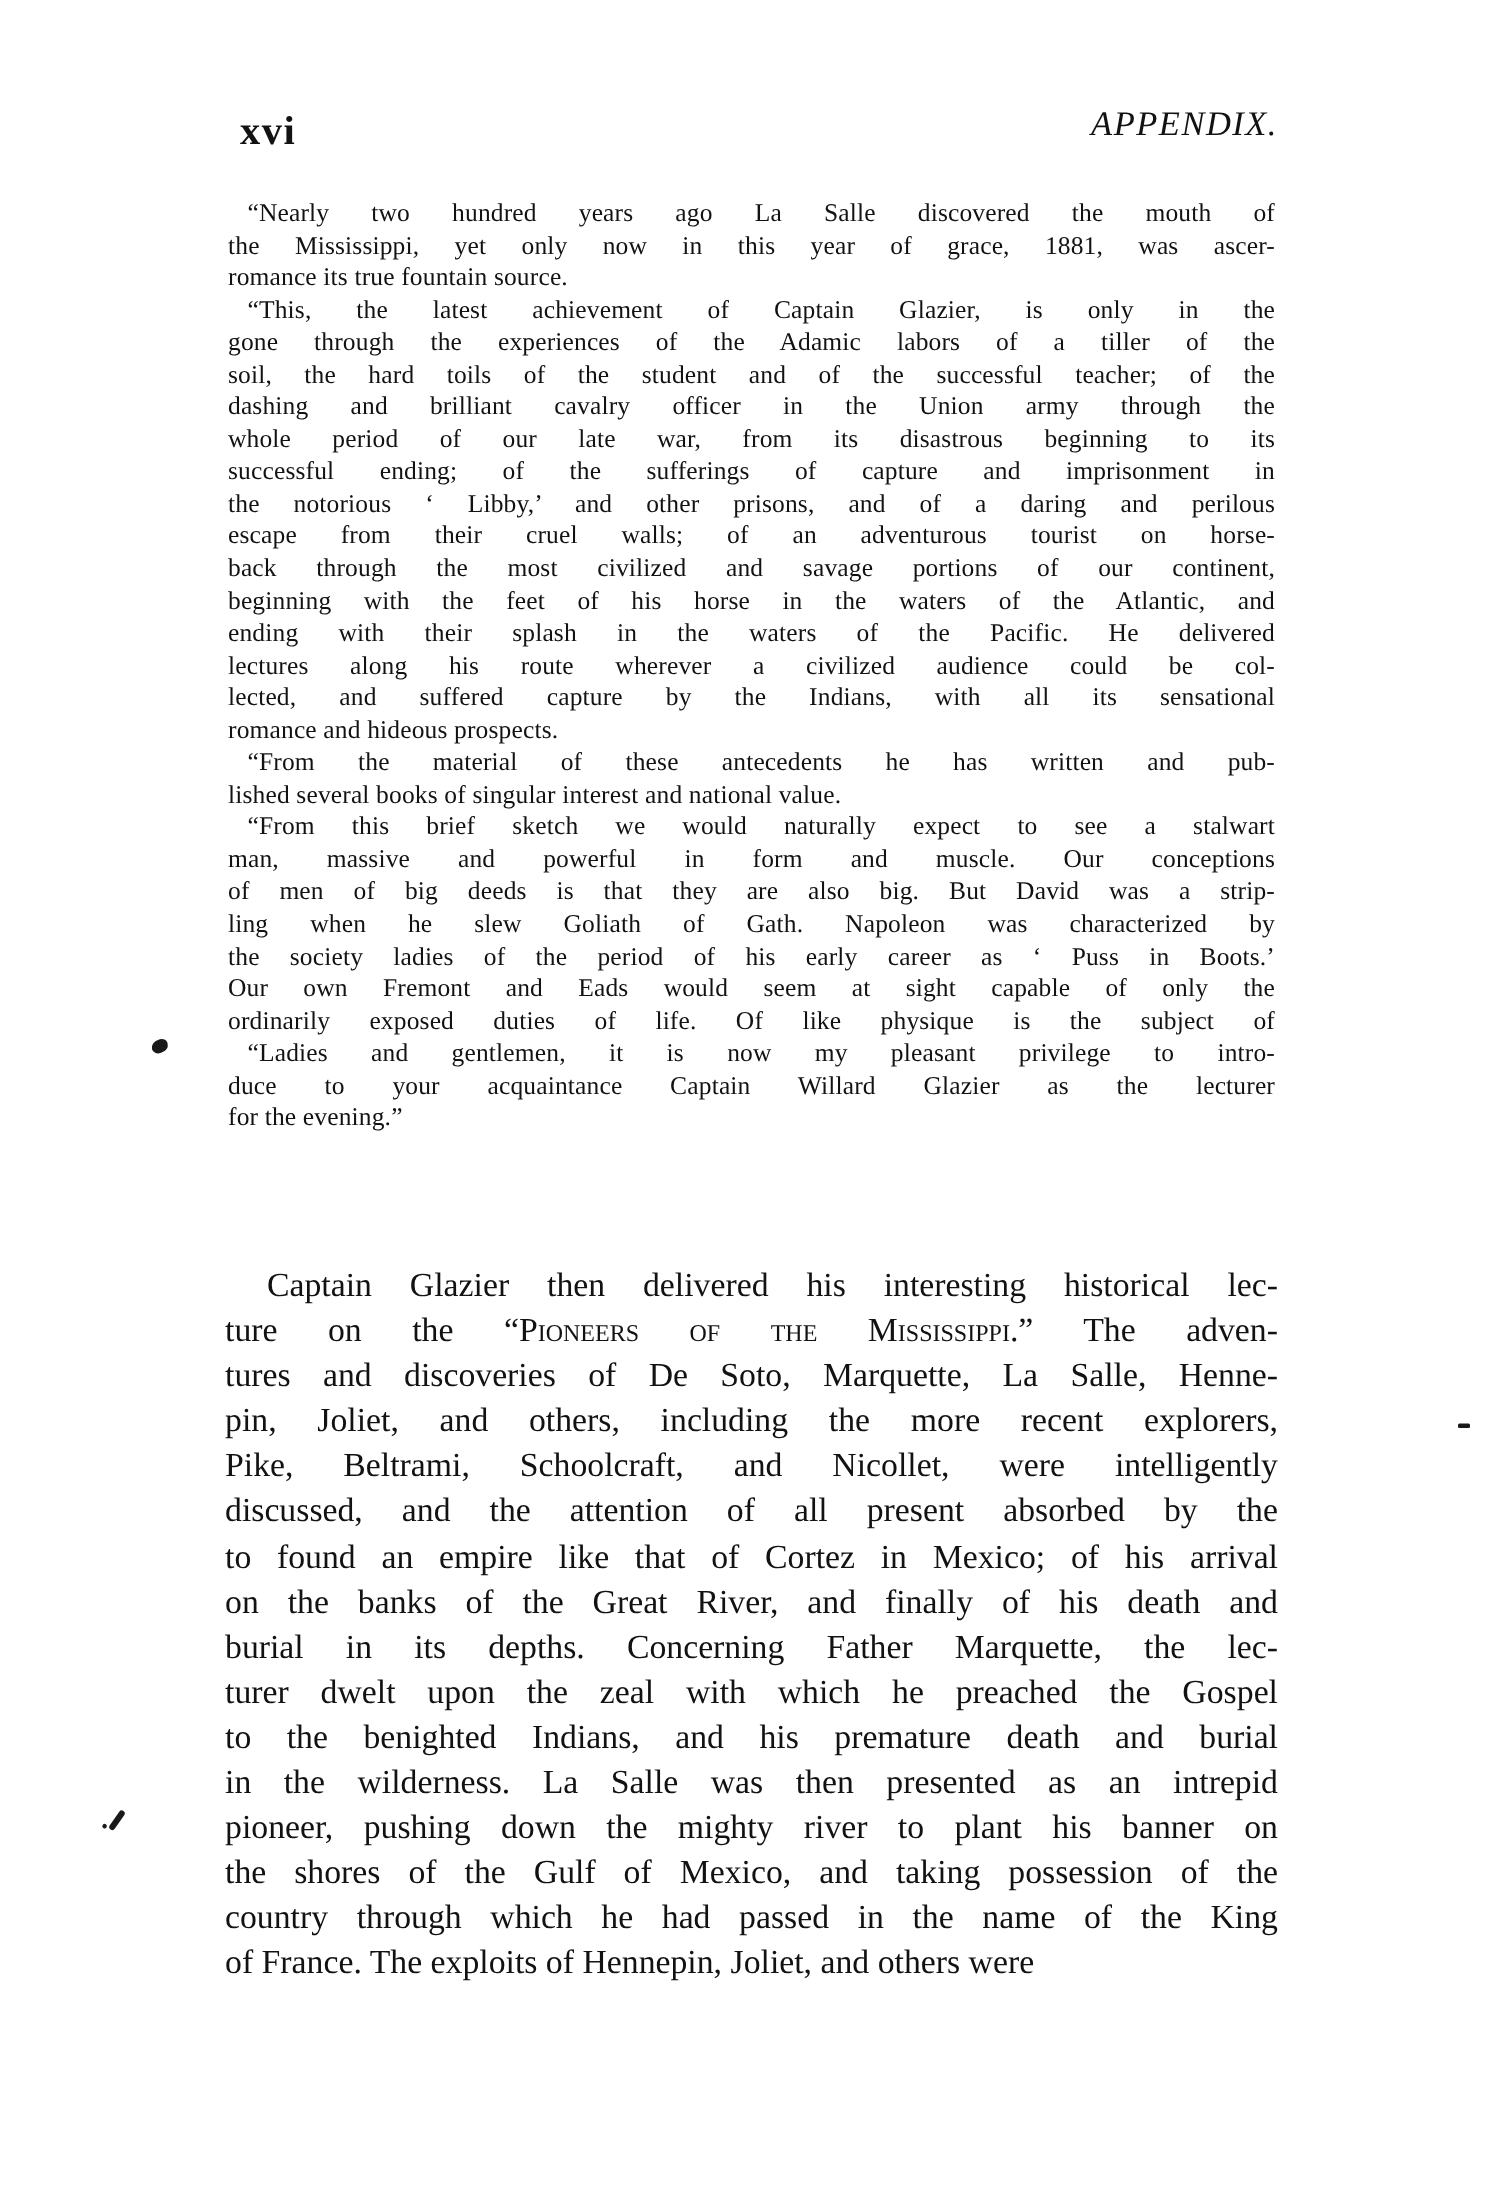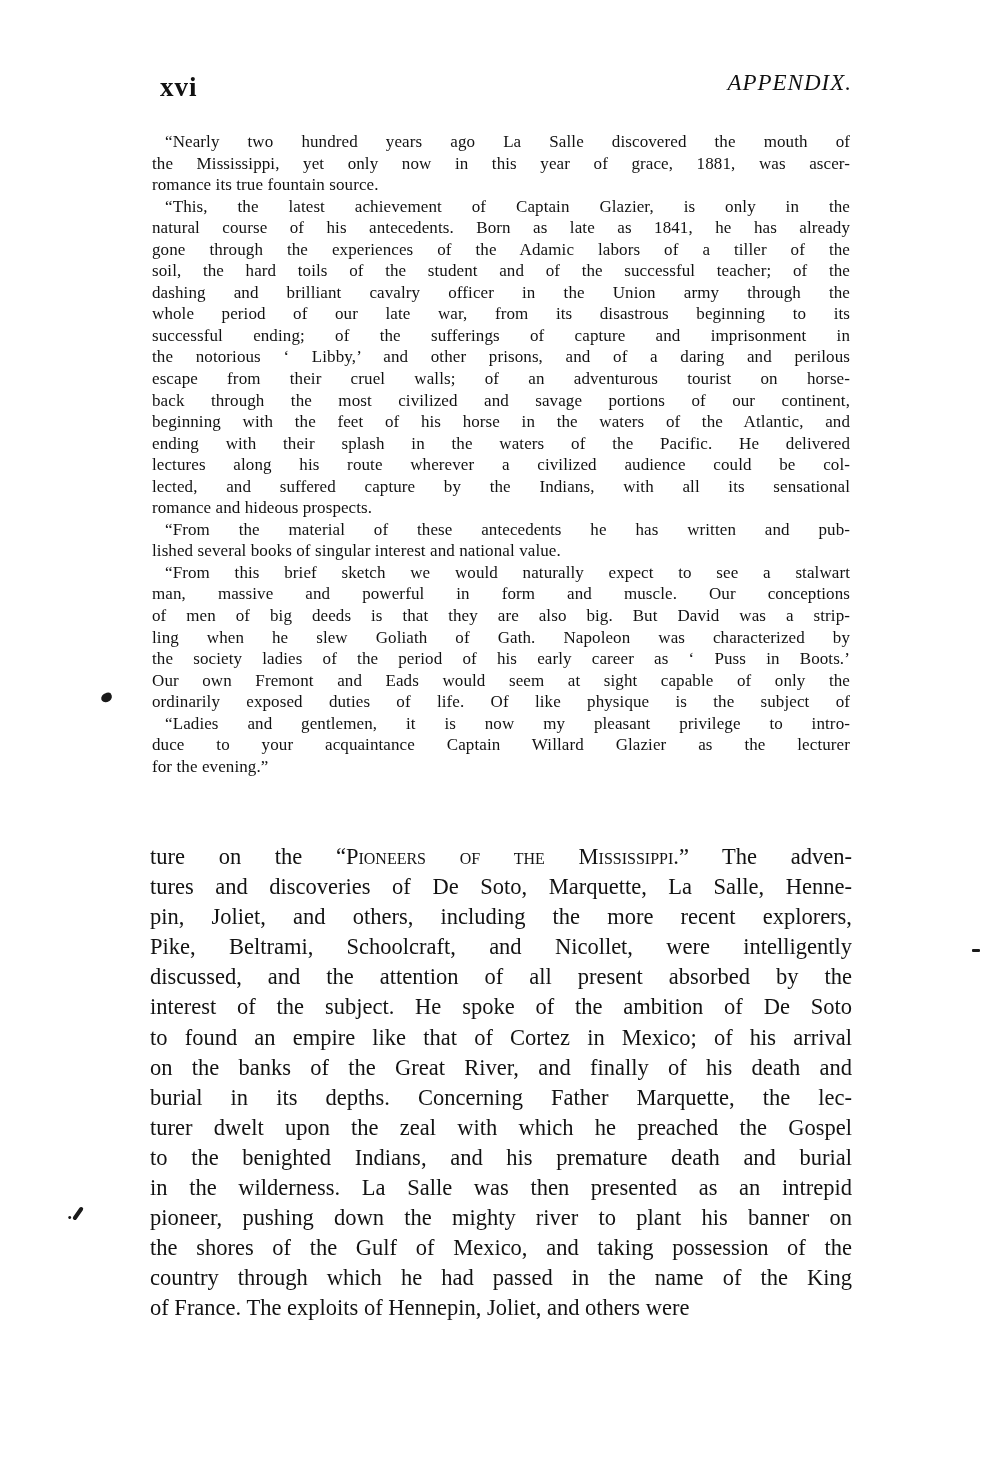--- a/index.html
+++ b/index.html
@@ -107,21 +107,20 @@
   <div class="header">
     <span class="page-number">xvi</span>
     <span class="running-head">APPENDIX.</span>
   </div>
 
   <div class="quote-block" id="quote-block">
       <div class="line first">“Nearly two hundred years ago La Salle discovered the mouth of</div>
       <div class="line">the Mississippi, yet only now in this year of grace, 1881, was ascer-</div>
       <div class="line last">romance its true fountain source.</div>
       <div class="line first">“This, the latest achievement of Captain Glazier, is only in the</div>
-      <div class="line">natural course of his antecedents.  Born as late as 1841, he has already</div>
       <div class="line">gone through the experiences of the Adamic labors of a tiller of the</div>
       <div class="line">soil, the hard toils of the student and of the successful teacher; of the</div>
       <div class="line">dashing and brilliant cavalry officer in the Union army through the</div>
       <div class="line">whole period of our late war, from its disastrous beginning to its</div>
       <div class="line">successful ending; of the sufferings of capture and imprisonment in</div>
       <div class="line">the notorious ‘ Libby,’ and other prisons, and of a daring and perilous</div>
       <div class="line">escape from their cruel walls; of an adventurous tourist on horse-</div>
       <div class="line">back through the most civilized and savage portions of our continent,</div>
       <div class="line">beginning with the feet of his horse in the waters of the Atlantic, and</div>
       <div class="line">ending with their splash in the waters of the Pacific.  He delivered</div>
@@ -136,26 +135,26 @@
       <div class="line">ling when he slew Goliath of Gath.  Napoleon was characterized by</div>
       <div class="line">the society ladies of the period of his early career as ‘ Puss in Boots.’</div>
       <div class="line">Our own Fremont and Eads would seem at sight capable of only the</div>
       <div class="line">ordinarily exposed duties of life.  Of like physique is the subject of</div>
       <div class="line first">“Ladies and gentlemen, it is now my pleasant privilege to intro-</div>
       <div class="line">duce to your acquaintance Captain Willard Glazier as the lecturer</div>
       <div class="line last">for the evening.”</div>
     </div>
 
   <div class="main-block" id="main-block">
+      <div class="line first">Captain Glazier then delivered his interesting historical lec-</div>
       <div class="line"><span>ture on the “</span><span class="sc">Pioneers of the Mississippi.</span><span>”  The adven-</span></div>
       <div class="line">tures and discoveries of De Soto, Marquette, La Salle, Henne-</div>
       <div class="line">pin, Joliet, and others, including the more recent explorers,</div>
       <div class="line">Pike, Beltrami, Schoolcraft, and Nicollet, were intelligently</div>
       <div class="line">discussed, and the attention of all present absorbed by the</div>
-      <div class="line">interest of the subject.  He spoke of the ambition of De Soto</div>
       <div class="line">to found an empire like that of Cortez in Mexico; of his arrival</div>
       <div class="line">on the banks of the Great River, and finally of his death and</div>
       <div class="line">burial in its depths.  Concerning Father Marquette, the lec-</div>
       <div class="line">turer dwelt upon the zeal with which he preached the Gospel</div>
       <div class="line">to the benighted Indians, and his premature death and burial</div>
       <div class="line">in the wilderness.  La Salle was then presented as an intrepid</div>
       <div class="line">pioneer, pushing down the mighty river to plant his banner on</div>
       <div class="line">the shores of the Gulf of Mexico, and taking possession of the</div>
       <div class="line">country through which he had passed in the name of the King</div>
       <div class="line last">of France.  The exploits of Hennepin, Joliet, and others were</div>

